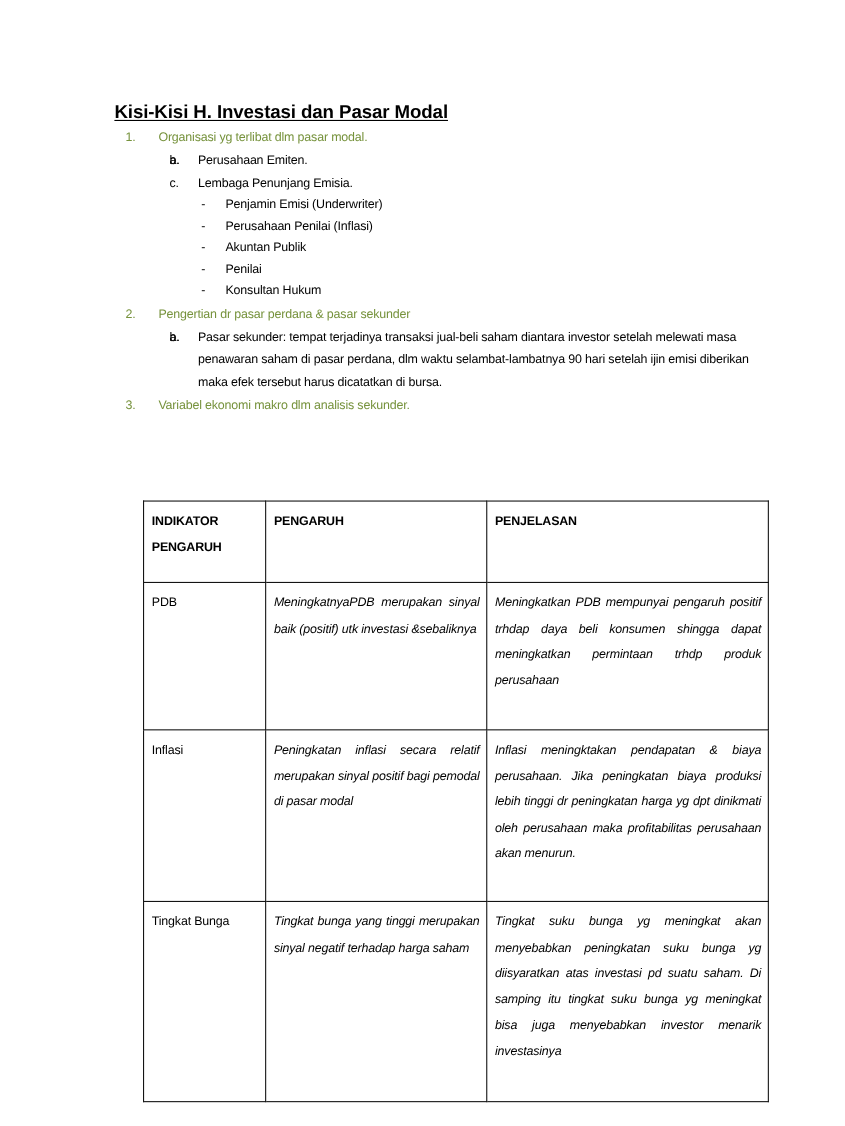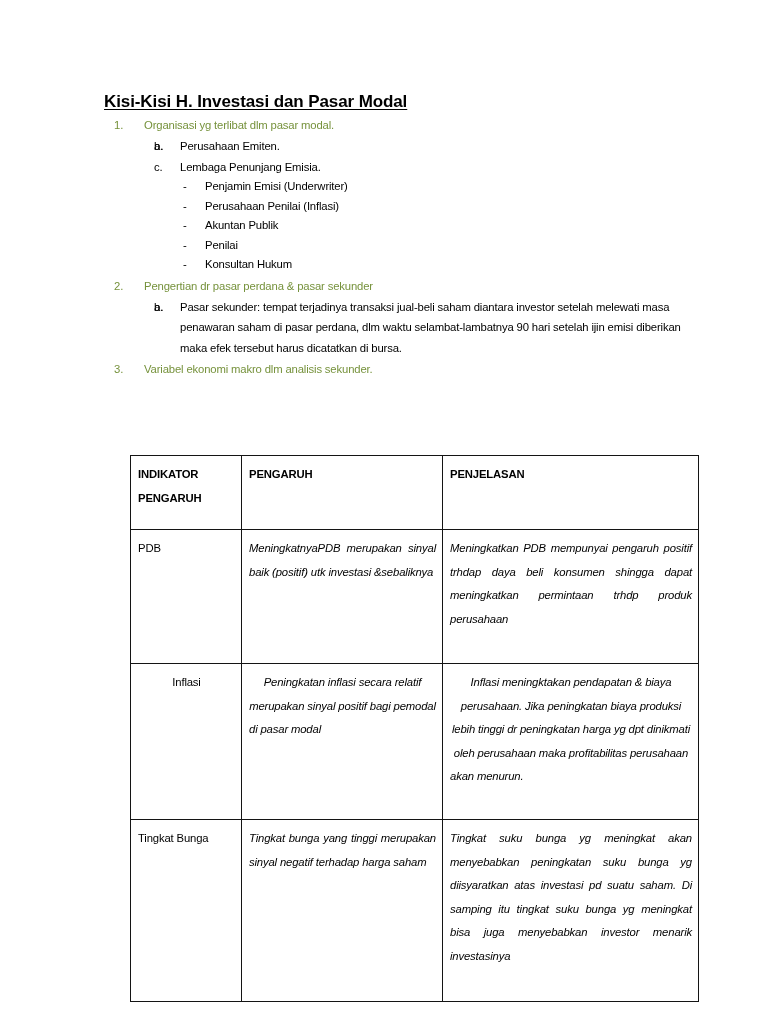--- a/index.html
+++ b/index.html
@@ -131,21 +131,21 @@
   td.hdr-cell { height: 48px; }
   td.hdr-mid { vertical-align: middle; }
 
   .just {
     text-align: justify;
     text-align-last: left;
     hyphens: none;
     font-style: italic;
   }
   .r-pdb td { height: 108px; }
-  .r-inf td { height: 130px; text-align: center; }
+  .r-inf td { height: 130px; }
   .r-tb  td { height: 156px; }
 
   .cell-label { font-weight: normal; margin-left: 43px; }
 </style>
 </head>
 <body>
 
 <div class="page">
 
   <div class="doc-title">Kisi-Kisi H. Investasi dan Pasar Modal</div>

